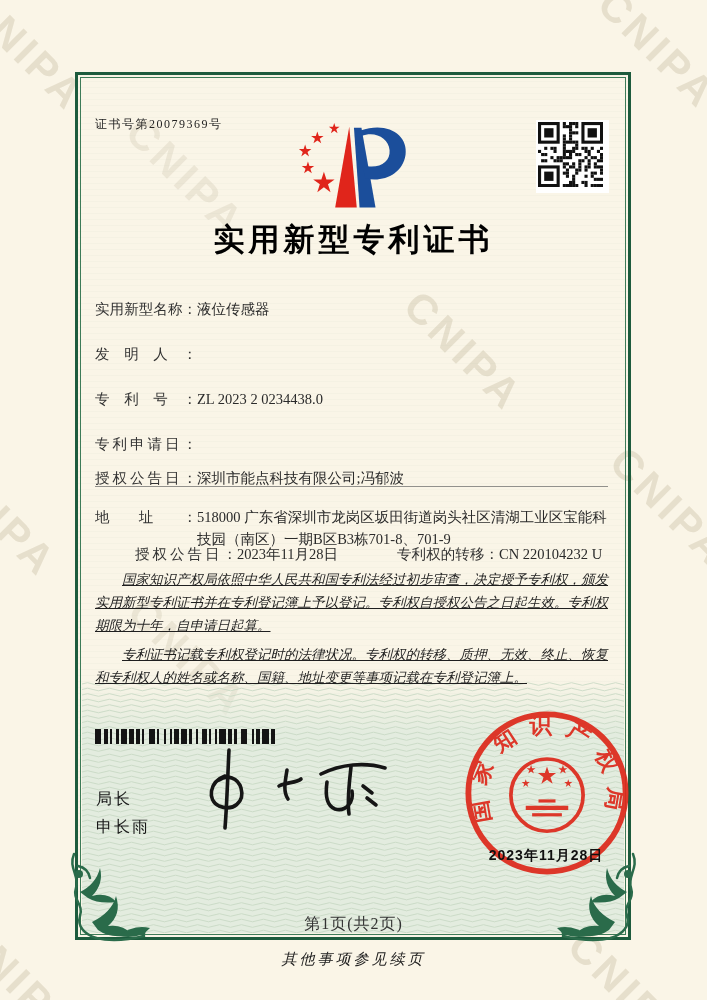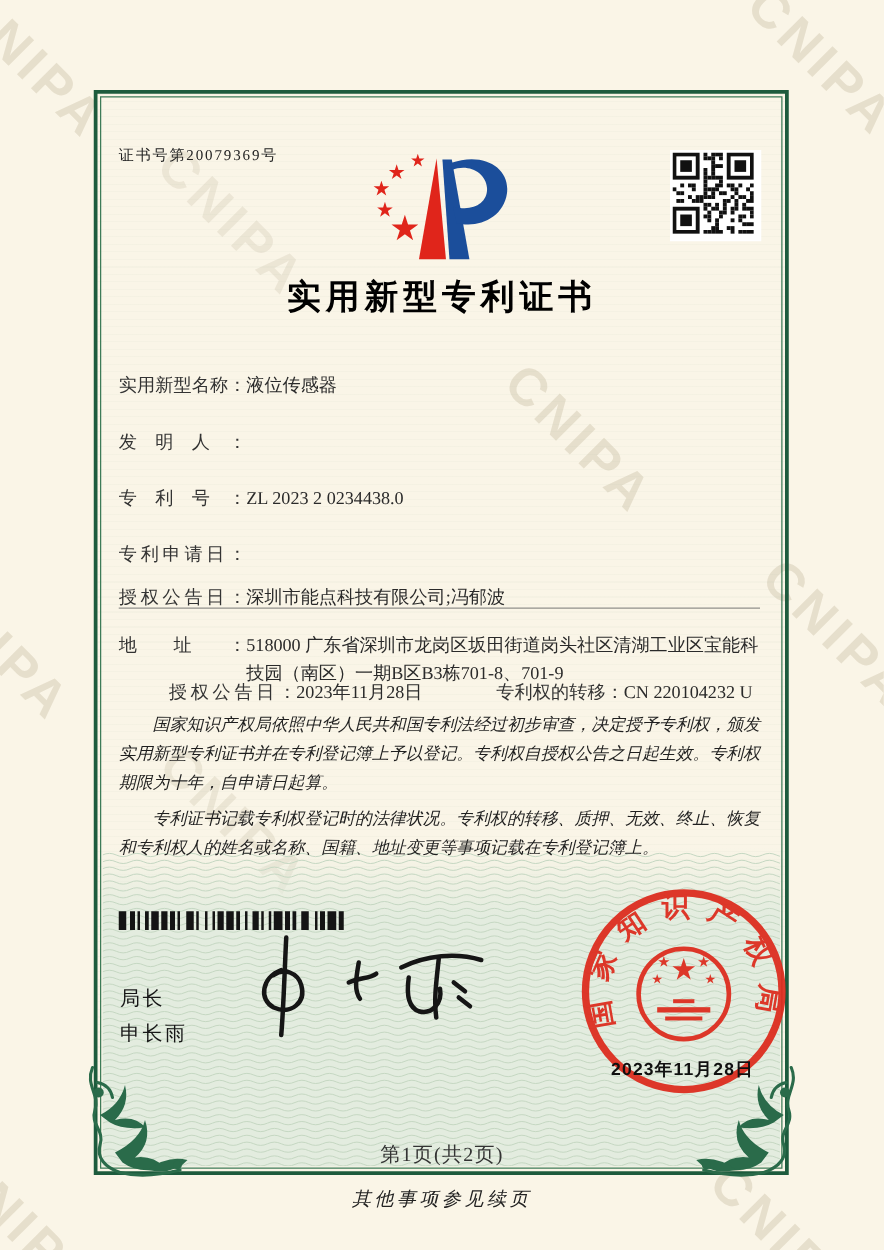--- a/index.html
+++ b/index.html
@@ -35,34 +35,34 @@
   .guilloche svg{position:absolute;left:0;top:0;}
   .flourish{position:absolute;z-index:2;}
   .fl-left{left:70px;top:844px;}
   .fl-right{left:537px;top:844px;transform:scaleX(-1);}
   
   .cert-no{position:absolute;z-index:3;left:95px;top:116px;font-size:12px;letter-spacing:1.5px;color:#222;}
   .logo{position:absolute;z-index:3;left:292px;top:118px;width:122px;height:100px;}
   .qr{position:absolute;z-index:3;left:536px;top:120px;width:69px;height:69px;background:#fff;padding:2px;}
   .title{
     position:absolute;z-index:3;left:0;right:0;top:219px;margin:0;
-    text-align:center;font-size:27px;font-weight:bold;letter-spacing:4px;color:#000;
+    text-align:center;font-size:31px;font-weight:bold;letter-spacing:4px;color:#000;
   }
   .fields{position:absolute;z-index:3;left:95px;top:283px;width:516px;font-size:14.5px;line-height:22px;}
   .row{display:flex;}
   .f-label{flex:0 0 102px;text-align:justify;text-align-last:justify;color:#333;}
   .f-value{flex:1;color:#2a2a2a;}
   .mb-a{margin-bottom:23px;margin-top:15px;}
   .mb-b{margin-bottom:12px;}
   .mb-c{margin-bottom:17px;}
   .divider{position:absolute;z-index:3;left:95px;top:486px;width:513px;height:1px;background:#5a5a5a;opacity:.65;}
   .grant-row{position:absolute;z-index:3;left:95px;top:543px;width:516px;display:flex;font-size:14.5px;line-height:22px;margin-left:40px;}
   .grant-col1{flex:0 0 262px;display:flex;}
   .grant-col2{flex:1;display:flex;}
-  .paras{position:absolute;z-index:3;left:95px;top:568px;width:518px;font-size:13.5px;line-height:23px;font-style:italic;color:#1f1f1f;}
+  .paras{position:absolute;z-index:3;left:95px;top:568px;width:518px;font-size:13.5px;line-height:23px;font-style:italic;color:#1f1f1f;text-decoration:underline;}
   .paras p{margin:0 0 6px 0;text-indent:2em;}
   .barcode{position:absolute;z-index:3;left:95px;top:729px;width:210px;height:15px;display:flex;}
   .barcode i{display:block;height:100%;background:#141414;}
   .barcode i.gap{background:transparent;}
   .officer-title,.officer-name{
     position:absolute;z-index:3;left:96px;
     font-family:"Liberation Sans","DejaVu Sans",sans-serif;font-size:16px;color:#161616;letter-spacing:2px;
   }
   .officer-title{top:789px;}
   .officer-name{top:817px;}

